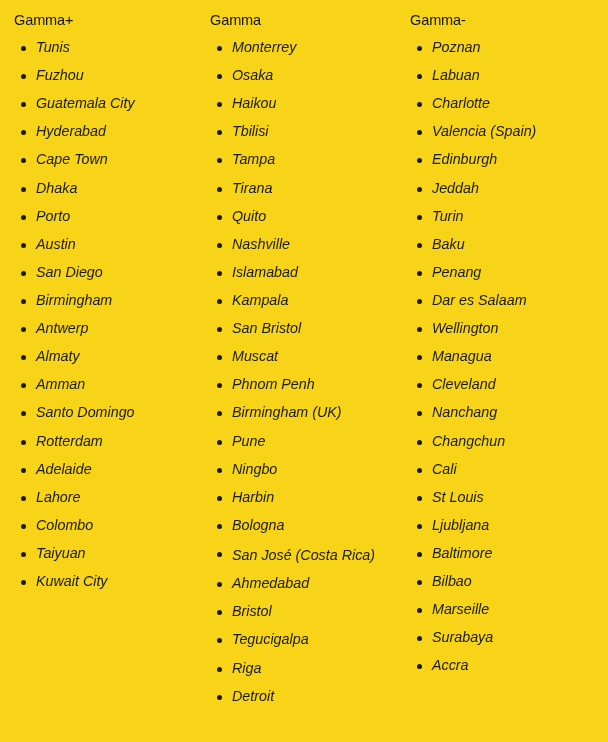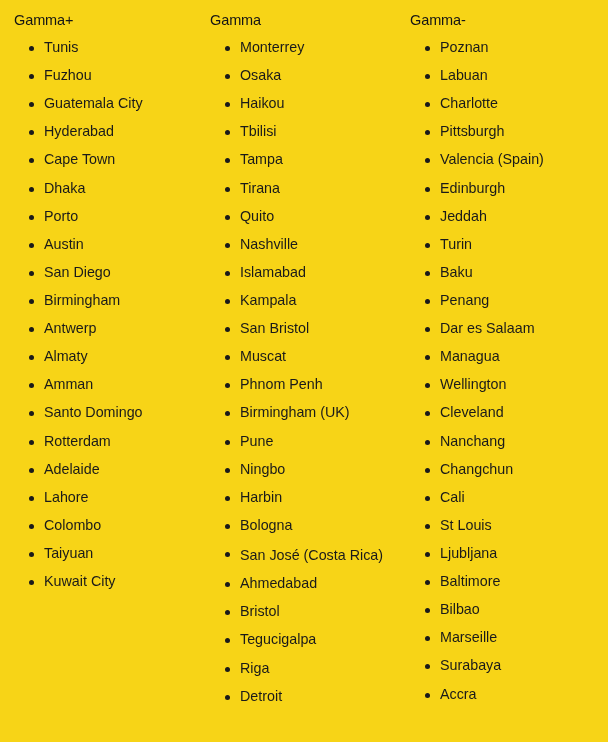--- a/index.html
+++ b/index.html
@@ -29,22 +29,23 @@
   .col-2 { width: 202px; padding-left: 4px; }
   .col-title {
     font-size: 14.5px;
     font-weight: normal;
     color: #151515;
     margin: 0 0 12px 0;
     letter-spacing: -0.1px;
   }
   ul.city-list {
     list-style: none;
-    margin: 8px;
+    margin: 0;
     padding: 0;
+    font-style: italic;
   }
   ul.city-list li {
     position: relative;
     padding-left: 22px;
     font-size: 14.3px;
     line-height: 1.1;
     margin-bottom: 12.4px;
     color: #1a1a1a;
   }
   ul.city-list li::before {
@@ -122,30 +123,29 @@
       <li>Detroit</li>
     </ul>
   </div>
 
   <div class="column col-2">
     <h3 class="col-title">Gamma-</h3>
     <ul class="city-list">
       <li>Poznan</li>
       <li>Labuan</li>
       <li>Charlotte</li>
-      <li>Pittsburgh</li>
       <li>Valencia (Spain)</li>
       <li>Edinburgh</li>
       <li>Jeddah</li>
       <li>Turin</li>
       <li>Baku</li>
       <li>Penang</li>
       <li>Dar es Salaam</li>
+      <li>Wellington</li>
       <li>Managua</li>
-      <li>Wellington</li>
       <li>Cleveland</li>
       <li>Nanchang</li>
       <li>Changchun</li>
       <li>Cali</li>
       <li>St Louis</li>
       <li>Ljubljana</li>
       <li>Baltimore</li>
       <li>Bilbao</li>
       <li>Marseille</li>
       <li>Surabaya</li>

